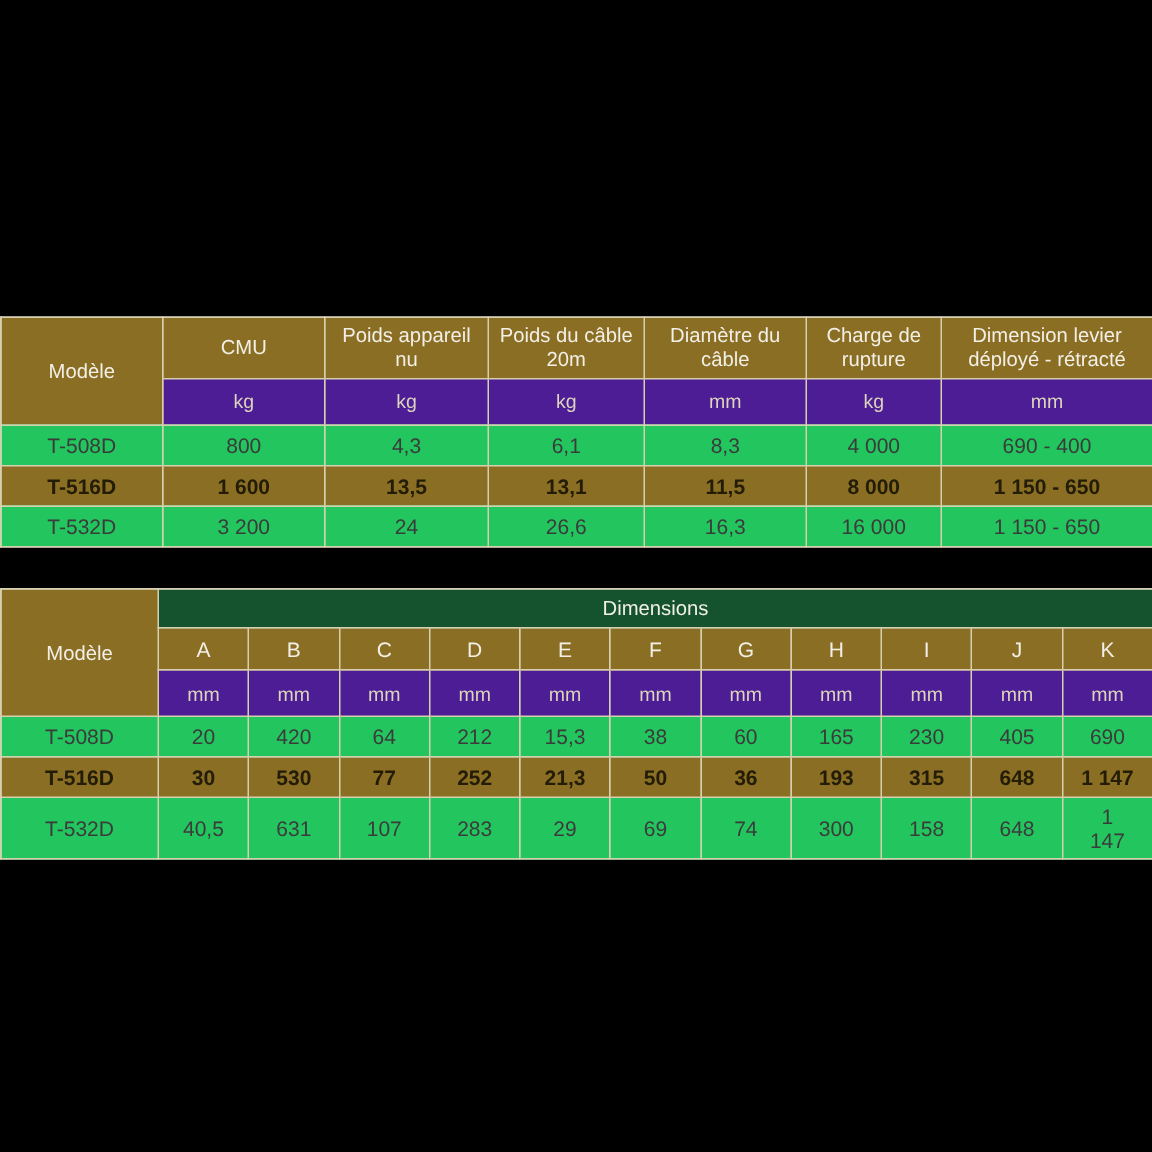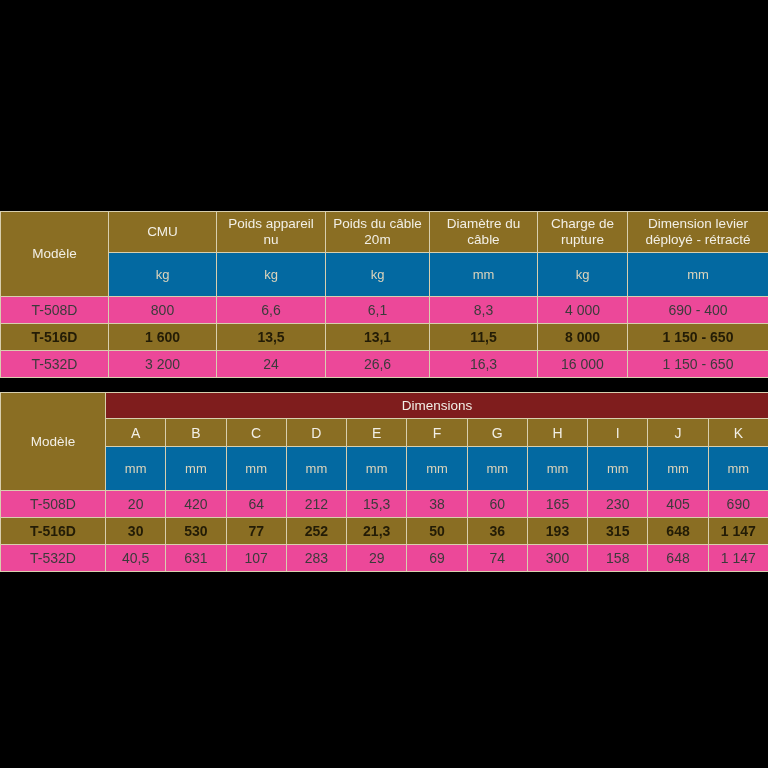--- a/index.html
+++ b/index.html
@@ -32,54 +32,54 @@
 
   
   .hdr {
     background:#8a6e23;
     color:#f2efe6;
     font-size:13.5px;
     line-height:1.18;
     padding:4px 3px;
   }
   .hdr-unit {
-    background:#0369a1;
+    background:#4c1d95;
     color:#ddd4bb;
     font-size:13px;
     padding:3px 2px;
-    height:44px;
+    height:31px;
   }
   .hdr-model {
     background:#8a6e23;
     color:#f2efe6;
     font-size:13.5px;
     padding:4px 0;
   }
   .hdr-group {
-    background:#7f1d1d;
+    background:#14532d;
     color:#f2efe6;
     font-size:13.5px;
     padding:3px 3px;
     height:26px;
     margin-top:48px;
   }
   .hdr-letter {
     background:#8a6e23;
     color:#f2efe6;
     font-size:14px;
     padding:3px 2px;
     height:28px;
   }
 
   
   .row-normal td {
-    background:#ec4899;
+    background:#22c55e;
     color:#3b3b3b;
     font-size:14px;
-    padding:4px 2px;
+    padding:4px 16px;
     height:27px;
   }
   .row-highlight td {
     background:#8a6e23;
     color:#231c06;
     font-size:14px;
     font-weight:bold;
     padding:4px 2px;
     height:27px;
   }
@@ -130,21 +130,21 @@
         <th class="hdr-unit">kg</th>
         <th class="hdr-unit">mm</th>
         <th class="hdr-unit">kg</th>
         <th class="hdr-unit">mm</th>
       </tr>
     </thead>
     <tbody>
       <tr class="row-normal">
         <td>T-508D</td>
         <td>800</td>
-        <td>6,6</td>
+        <td>4,3</td>
         <td>6,1</td>
         <td>8,3</td>
         <td>4 000</td>
         <td>690 - 400</td>
       </tr>
       <tr class="row-highlight">
         <td>T-516D</td>
         <td>1 600</td>
         <td>13,5</td>
         <td>13,1</td>

